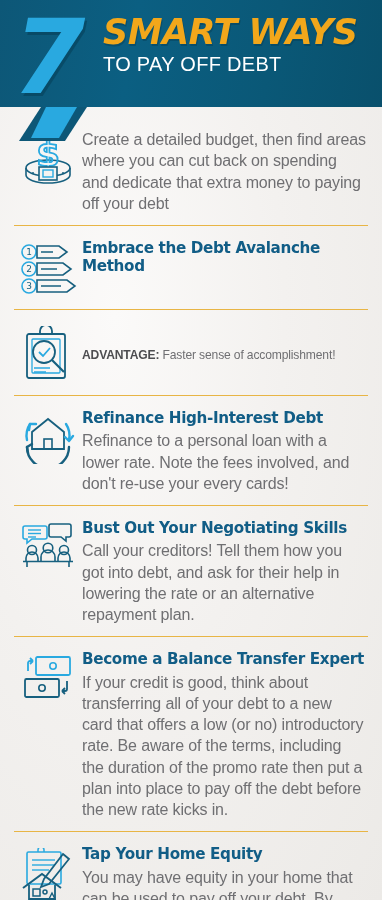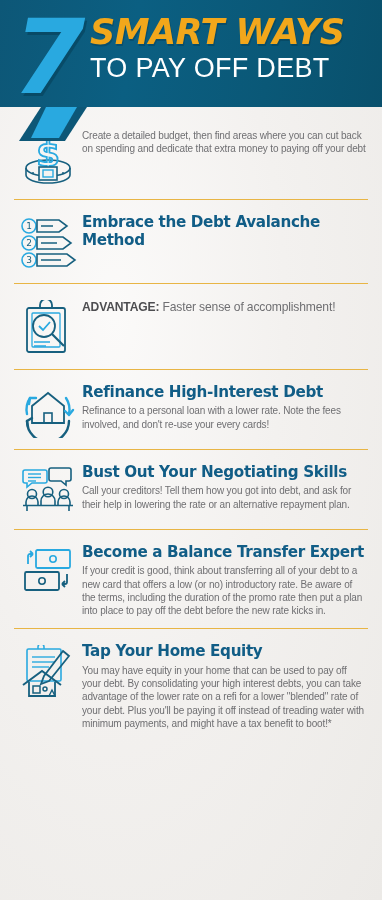--- a/index.html
+++ b/index.html
@@ -41,38 +41,38 @@
     font-weight:bold;
     font-style:italic;
     line-height:0.95;
     color:#29a9e0;
     letter-spacing:-4px;
     z-index:4;
     text-shadow:2px 3px 0 rgba(6,62,86,0.55);
   }
   .title-block {
     position:absolute;
-    left:90px;
+    left:103px;
     top:14px;
     right:8px;
   }
   .title-main {
     font-family:"DejaVu Sans", sans-serif;
     font-size:35px;
     font-weight:bold;
     font-style:italic;
     color:#f2a71b;
     letter-spacing:-0.5px;
     line-height:1.05;
     white-space:nowrap;
     text-shadow:1px 2px 0 rgba(6,52,72,0.35);
   }
   .title-sub {
     font-family:"Liberation Sans", sans-serif;
-    font-size:27px;
+    font-size:20px;
     font-weight:400;
     color:#ffffff;
     letter-spacing:0.3px;
     line-height:1.15;
     margin-top:2px;
     white-space:nowrap;
   }
   
   .seven-tail {
     position:absolute;
@@ -111,31 +111,31 @@
   .sec-title {
     font-family:"DejaVu Sans", sans-serif;
     font-size:15.2px;
     font-weight:bold;
     color:#115d86;
     letter-spacing:-0.35px;
     line-height:1.2;
     margin-bottom:3px;
   }
   .sec-body {
-    font-size:10px;
+    font-size:16px;
     line-height:1.33;
     color:#6f6f72;
     letter-spacing:-0.15px;
   }
   .sec-extra {
     font-size:12.1px;
     line-height:1.33;
     color:#6f6f72;
     letter-spacing:-0.15px;
-    margin-top:2px;
+    margin-top:24px;
   }
   .sec-extra b { color:#4d4d50; font-weight:bold; }
 </style>
 </head>
 <body>
 
 <div class="page">
 
   <div class="header">
     <div class="header-inner">

